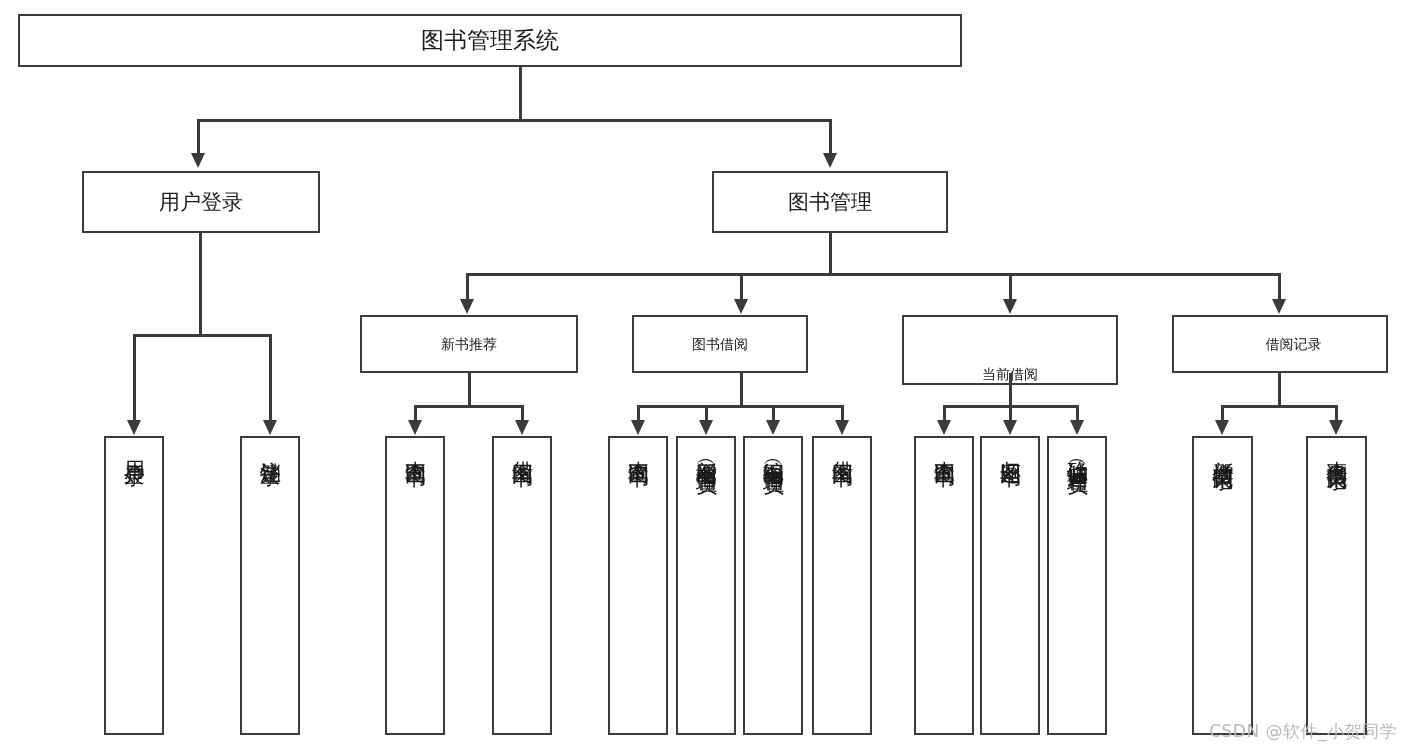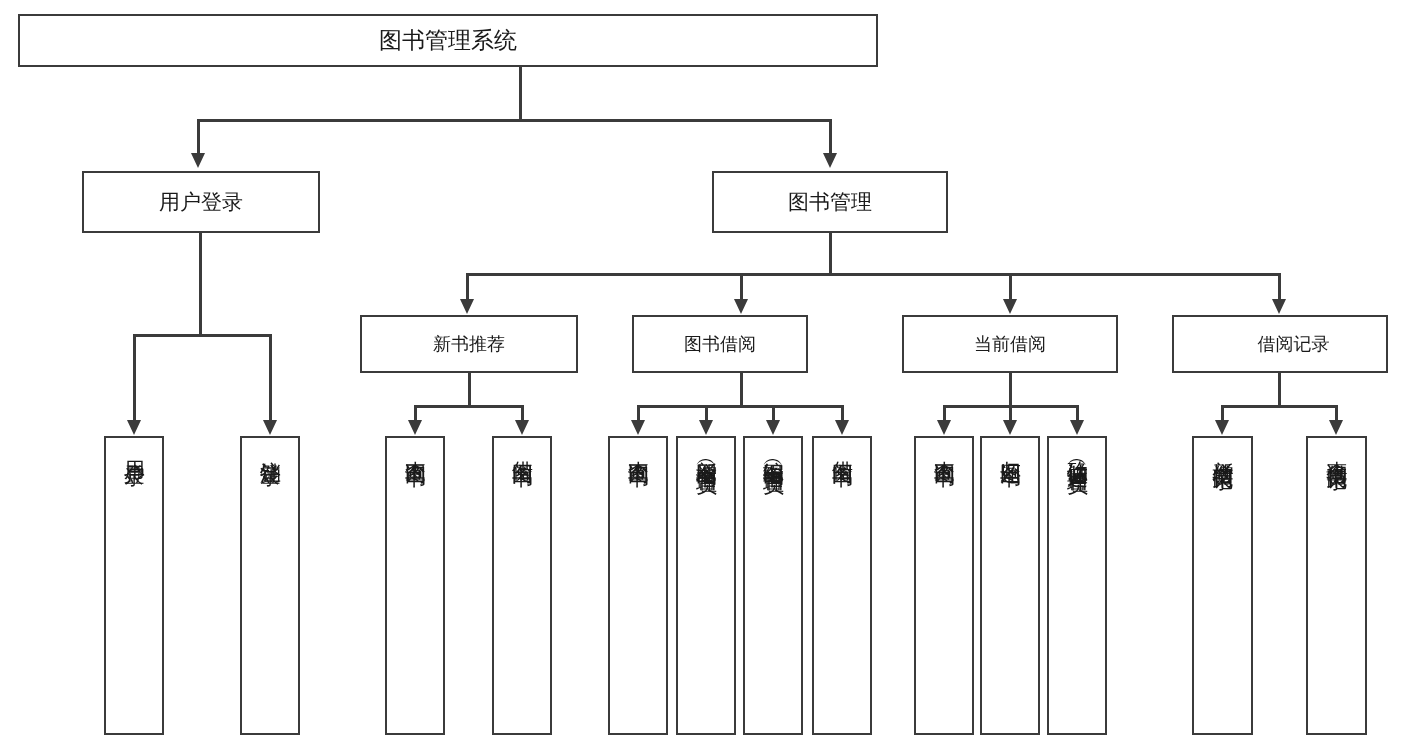--- a/index.html
+++ b/index.html
@@ -31,21 +31,21 @@
   .node .label {
     display: block;
     text-align: center;
     line-height: 1.18;
     white-space: nowrap;
   }
 
   
   .lvl1 { font-size: 23px; }
   .lvl2 { font-size: 21px; }
-  .lvl3 { font-size: 18px; }
+  .lvl3 { font-size: 14px; }
 
   
   .leaf {
     font-size: 21px;
     padding: 6px 0;
     align-items: flex-start;
     justify-content: center;
   }
   .leaf .label {
     writing-mode: vertical-rl;
@@ -82,21 +82,21 @@
     letter-spacing: 0.5px;
     white-space: nowrap;
     pointer-events: none;
   }
 </style>
 </head>
 <body>
 
 <div id="canvas">
 
-  <div class="node lvl1" style="left:18px; top:14px; width:860px; height:53px;">
+  <div class="node lvl1" style="left:18px; top:14px; width:944px; height:53px;">
     <span class="label">图书管理系统</span>
   </div>
 
   <div class="vline" style="left:519px; top:67px; height:53px;"></div>
 
   <div class="hline" style="left:197px; top:119px; width:634px;"></div>
 
   <div class="vline" style="left:197px; top:119px; height:35px;"></div>
   <div class="arrow" style="left:191px; top:153px;"></div>
   <div class="vline" style="left:829px; top:119px; height:35px;"></div>
@@ -127,21 +127,21 @@
   <div class="arrow" style="left:1003px; top:299px;"></div>
   <div class="vline" style="left:1278px; top:273px; height:27px;"></div>
   <div class="arrow" style="left:1272px; top:299px;"></div>
 
   <div class="node lvl3" style="left:360px; top:315px; width:218px; height:58px;">
     <span class="label">新书推荐</span>
   </div>
   <div class="node lvl3" style="left:632px; top:315px; width:176px; height:58px;">
     <span class="label">图书借阅</span>
   </div>
-  <div class="node lvl3" style="left:902px; top:315px; width:216px; height:58px;">
+  <div class="node lvl3" style="left:902px; top:315px; width:216px; height:70px;align-items:flex-end;">
     <span class="label">当前借阅</span>
   </div>
   <div class="node lvl3" style="left:1172px; top:315px; width:216px; height:58px;padding-left:27px;">
     <span class="label">借阅记录</span>
   </div>
 
   <div class="vline" style="left:468px; top:373px; height:33px;"></div>
   <div class="hline" style="left:414px; top:405px; width:110px;"></div>
   <div class="vline" style="left:414px; top:405px; height:16px;"></div>
   <div class="arrow" style="left:408px; top:420px;"></div>
@@ -212,14 +212,15 @@
     <span class="label">确认归还（管理员）</span>
   </div>
 
   <div class="node leaf" style="left:1192px; top:436px; width:61px; height:299px;">
     <span class="label">新增借阅记录</span>
   </div>
   <div class="node leaf" style="left:1306px; top:436px; width:61px; height:299px;">
     <span class="label">查询借阅记录</span>
   </div>
 
+  <div id="watermark">CSDN @软件_小贺同学</div>
 
 </div>
 
 </body></html>

